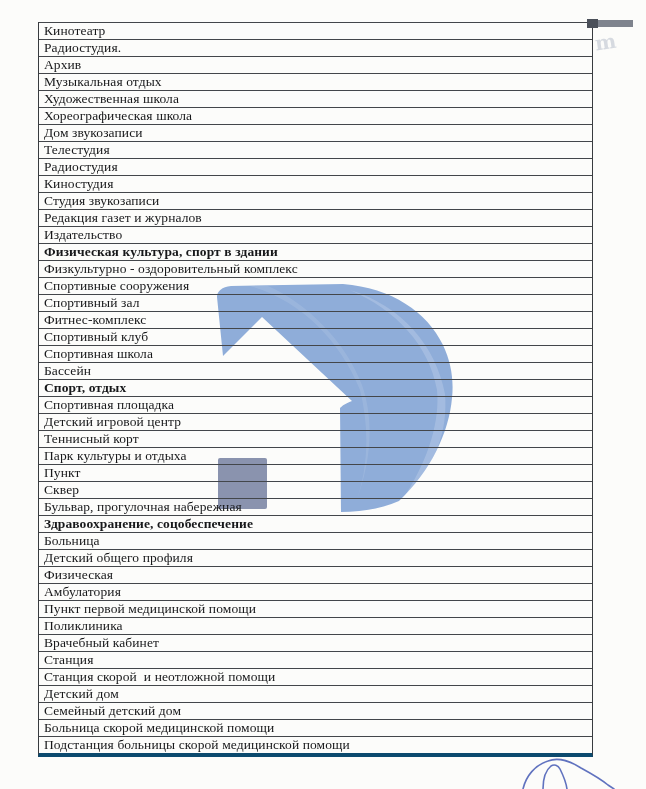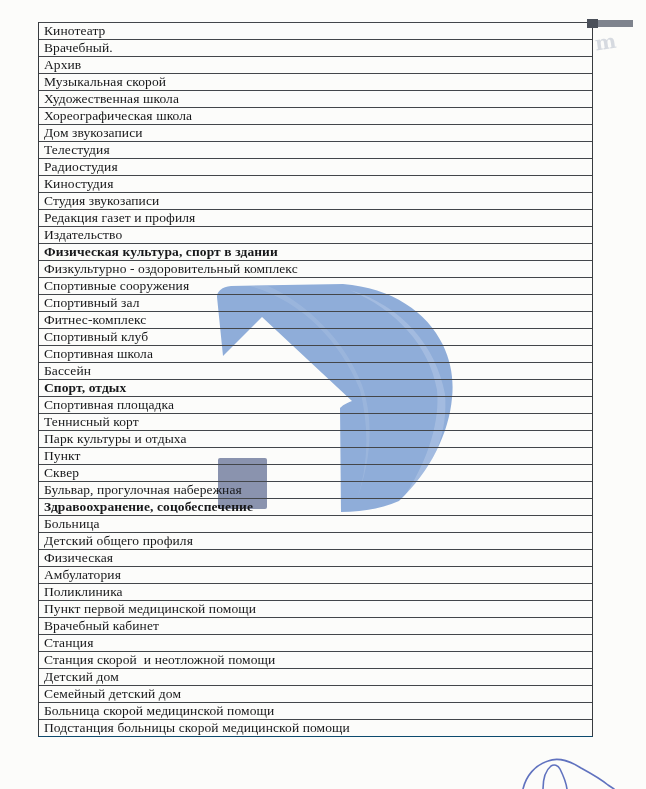--- a/index.html
+++ b/index.html
@@ -18,21 +18,21 @@
     position:absolute;left:0;top:0;z-index:0;
   }
   
   #doc-table{
     position:absolute;
     left:38px;top:22px;
     width:555px;
     z-index:1;
     border-left:1px solid #383b3f;
     border-right:1px solid #383b3f;
-    border-bottom:1px solid #0c4a6e;
+    border-bottom:4px solid #0c4a6e;
     box-sizing:border-box;
   }
   .row{
     height:16px;
     border-top:1px solid #43464a;
     font-size:13.5px;
     line-height:16px;
     color:#17181a;
     padding-left:5px;
     white-space:pre;
@@ -86,54 +86,55 @@
     <path id="wm-arrow-hl2" d="M 250,286
              C 300,300 340,340 360,390
              C 370,430 368,470 355,505
              C 372,460 374,420 362,385
              C 345,340 305,302 268,286 Z" fill="#ffffff" opacity="0.10"></path>
     <rect id="wm-rect" x="218" y="458" width="49" height="51" rx="2" fill="#8a93ae"></rect>
   </svg>
 
   <div id="doc-table">
       <div class="row"><span>Кинотеатр</span></div>
-      <div class="row"><span>Врачебный.</span></div>
+      <div class="row"><span>Радиостудия.</span></div>
       <div class="row"><span>Архив</span></div>
-      <div class="row"><span>Музыкальная скорой</span></div>
+      <div class="row"><span>Музыкальная отдых</span></div>
       <div class="row"><span>Художественная школа</span></div>
       <div class="row"><span>Хореографическая школа</span></div>
       <div class="row"><span>Дом звукозаписи</span></div>
       <div class="row"><span>Телестудия</span></div>
       <div class="row"><span>Радиостудия</span></div>
       <div class="row"><span>Киностудия</span></div>
       <div class="row"><span>Студия звукозаписи</span></div>
-      <div class="row"><span>Редакция газет и профиля</span></div>
+      <div class="row"><span>Редакция газет и журналов</span></div>
       <div class="row"><span>Издательство</span></div>
       <div class="row bold"><span>Физическая культура, спорт в здании</span></div>
       <div class="row"><span>Физкультурно - оздоровительный комплекс</span></div>
       <div class="row"><span>Спортивные сооружения</span></div>
       <div class="row"><span>Спортивный зал</span></div>
       <div class="row"><span>Фитнес-комплекс</span></div>
       <div class="row"><span>Спортивный клуб</span></div>
       <div class="row"><span>Спортивная школа</span></div>
       <div class="row"><span>Бассейн</span></div>
       <div class="row bold"><span>Спорт, отдых</span></div>
       <div class="row"><span>Спортивная площадка</span></div>
+      <div class="row"><span>Детский игровой центр</span></div>
       <div class="row"><span>Теннисный корт</span></div>
       <div class="row"><span>Парк культуры и отдыха</span></div>
       <div class="row"><span>Пункт</span></div>
       <div class="row"><span>Сквер</span></div>
       <div class="row"><span>Бульвар, прогулочная набережная</span></div>
       <div class="row bold"><span>Здравоохранение, соцобеспечение</span></div>
       <div class="row"><span>Больница</span></div>
       <div class="row"><span>Детский общего профиля</span></div>
       <div class="row"><span>Физическая</span></div>
       <div class="row"><span>Амбулатория</span></div>
+      <div class="row"><span>Пункт первой медицинской помощи</span></div>
       <div class="row"><span>Поликлиника</span></div>
-      <div class="row"><span>Пункт первой медицинской помощи</span></div>
       <div class="row"><span>Врачебный кабинет</span></div>
       <div class="row"><span>Станция</span></div>
       <div class="row"><span>Станция скорой  и неотложной помощи</span></div>
       <div class="row"><span>Детский дом</span></div>
       <div class="row"><span>Семейный детский дом</span></div>
       <div class="row"><span>Больница скорой медицинской помощи</span></div>
       <div class="row"><span>Подстанция больницы скорой медицинской помощи</span></div>
     </div>
 
   <div id="corner-dark-square" style="background: rgb(75, 80, 89);"></div>

